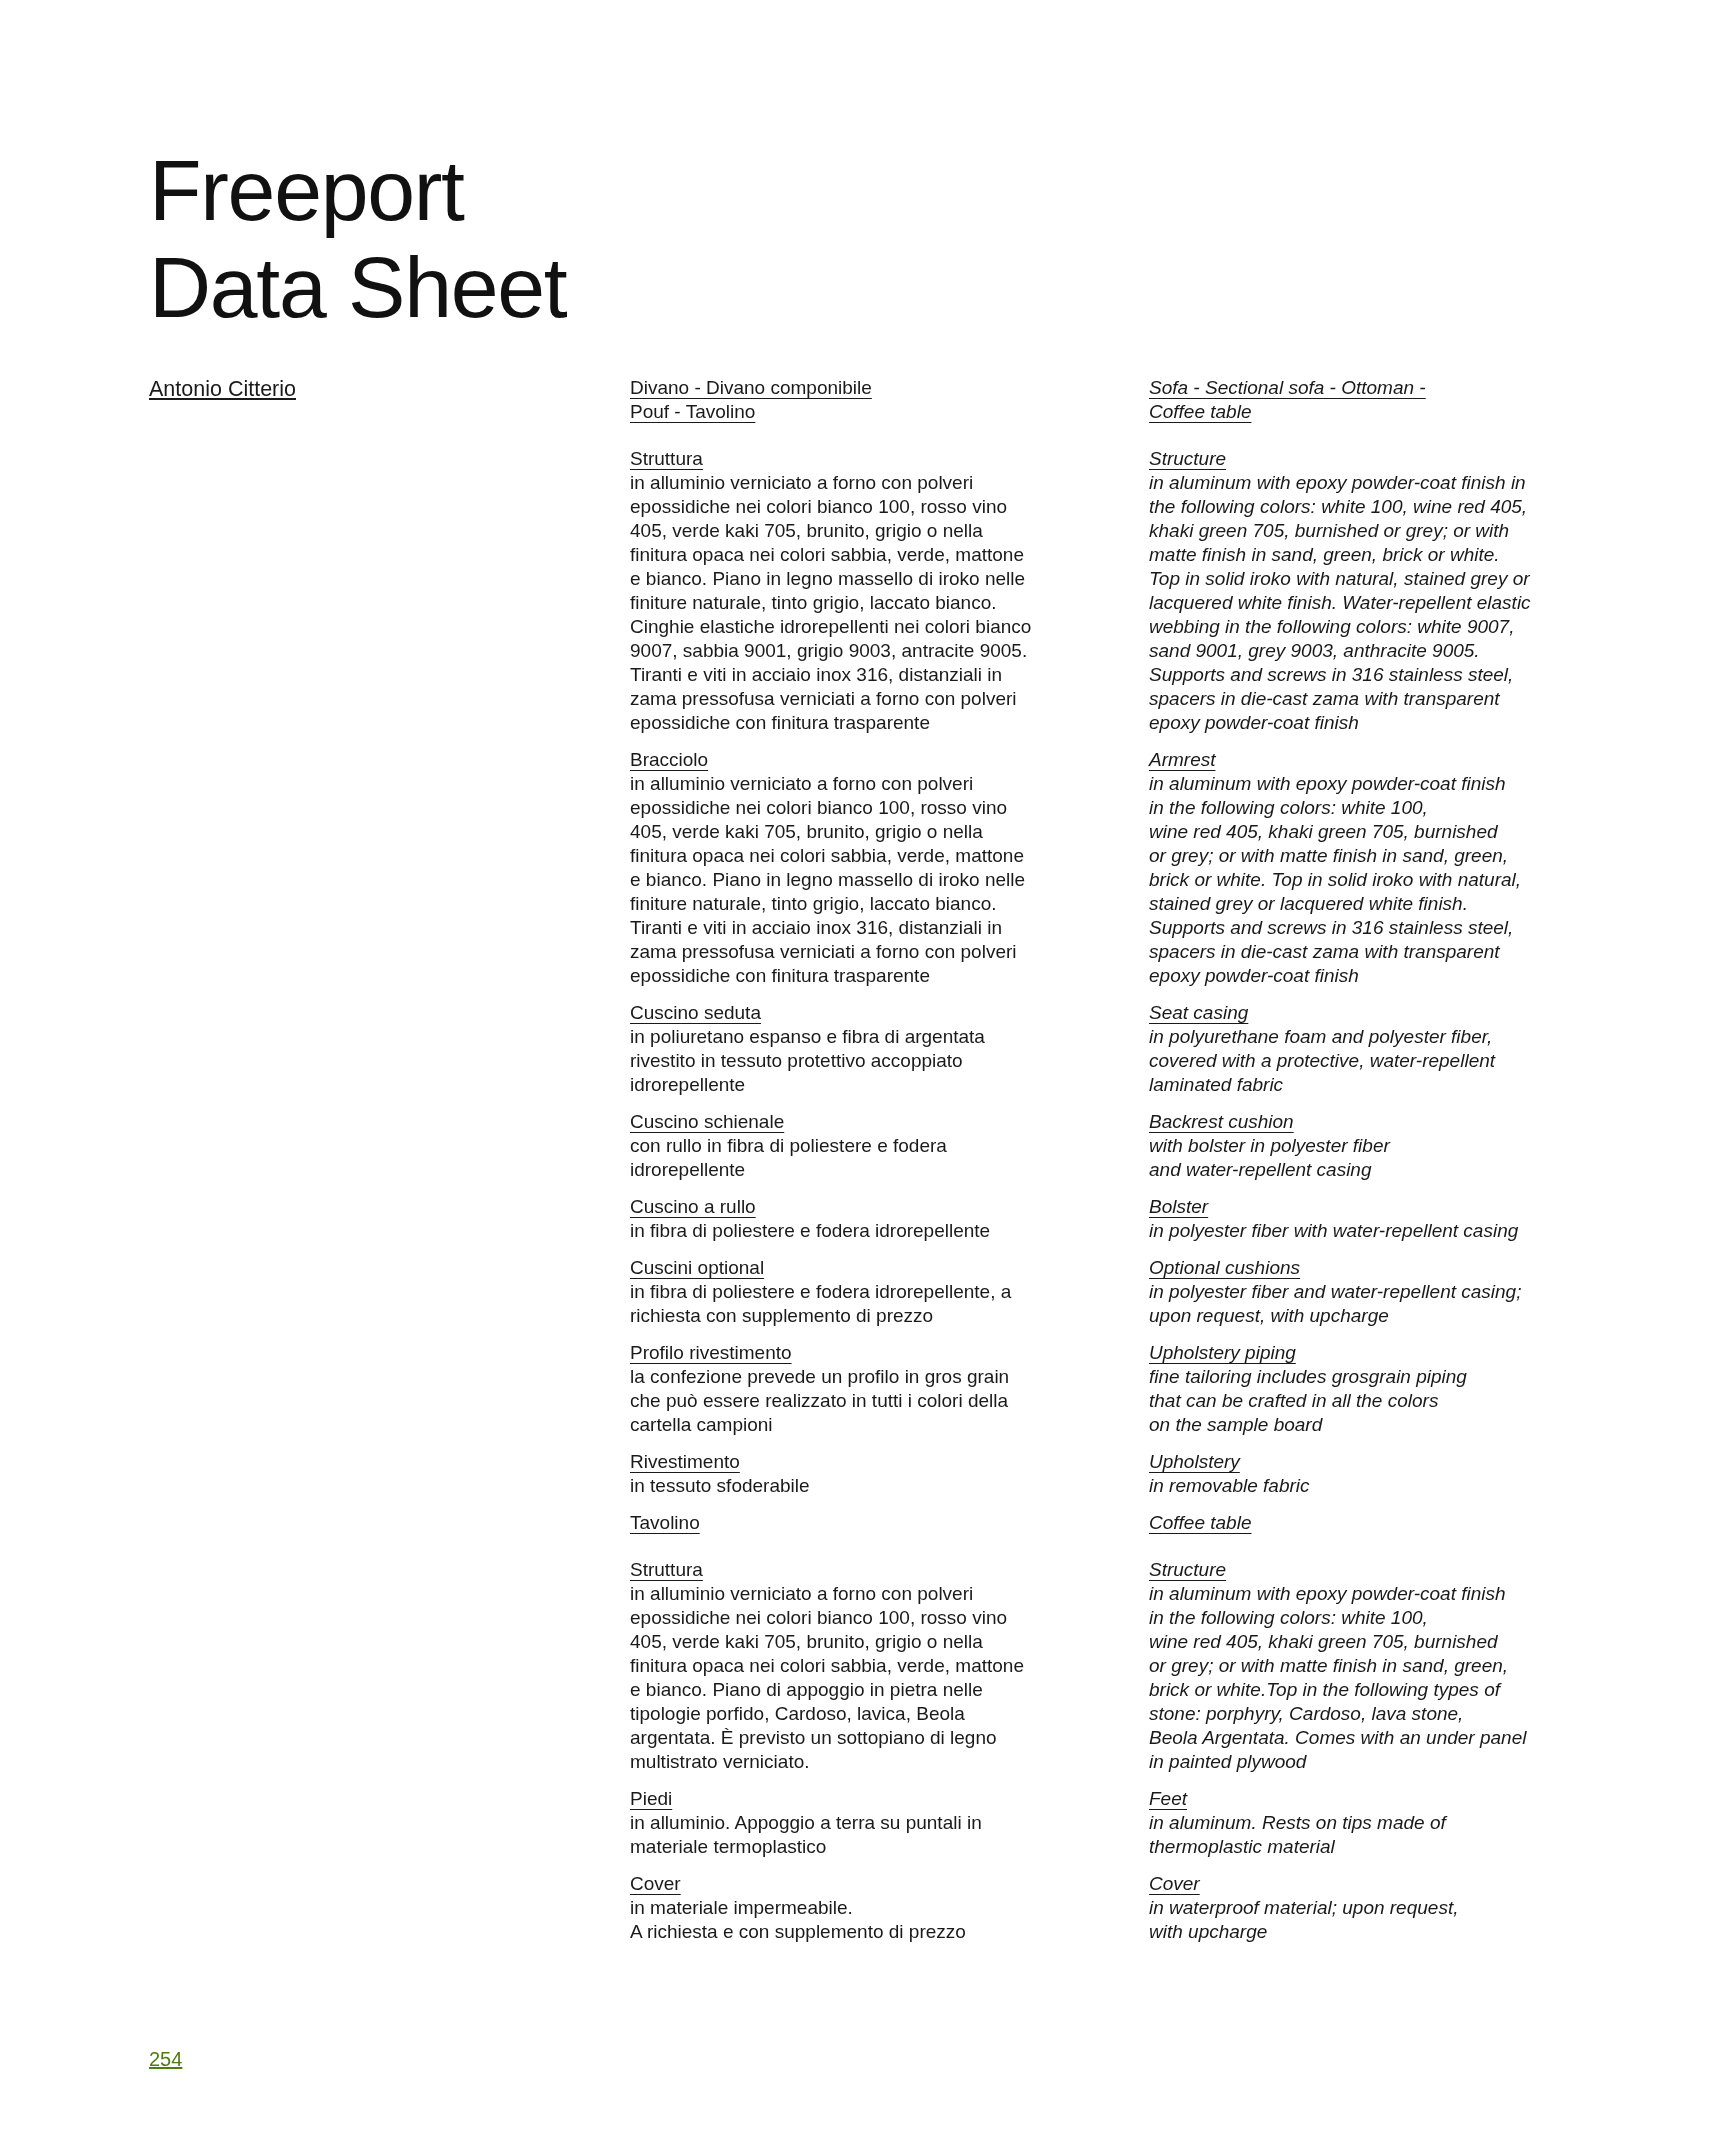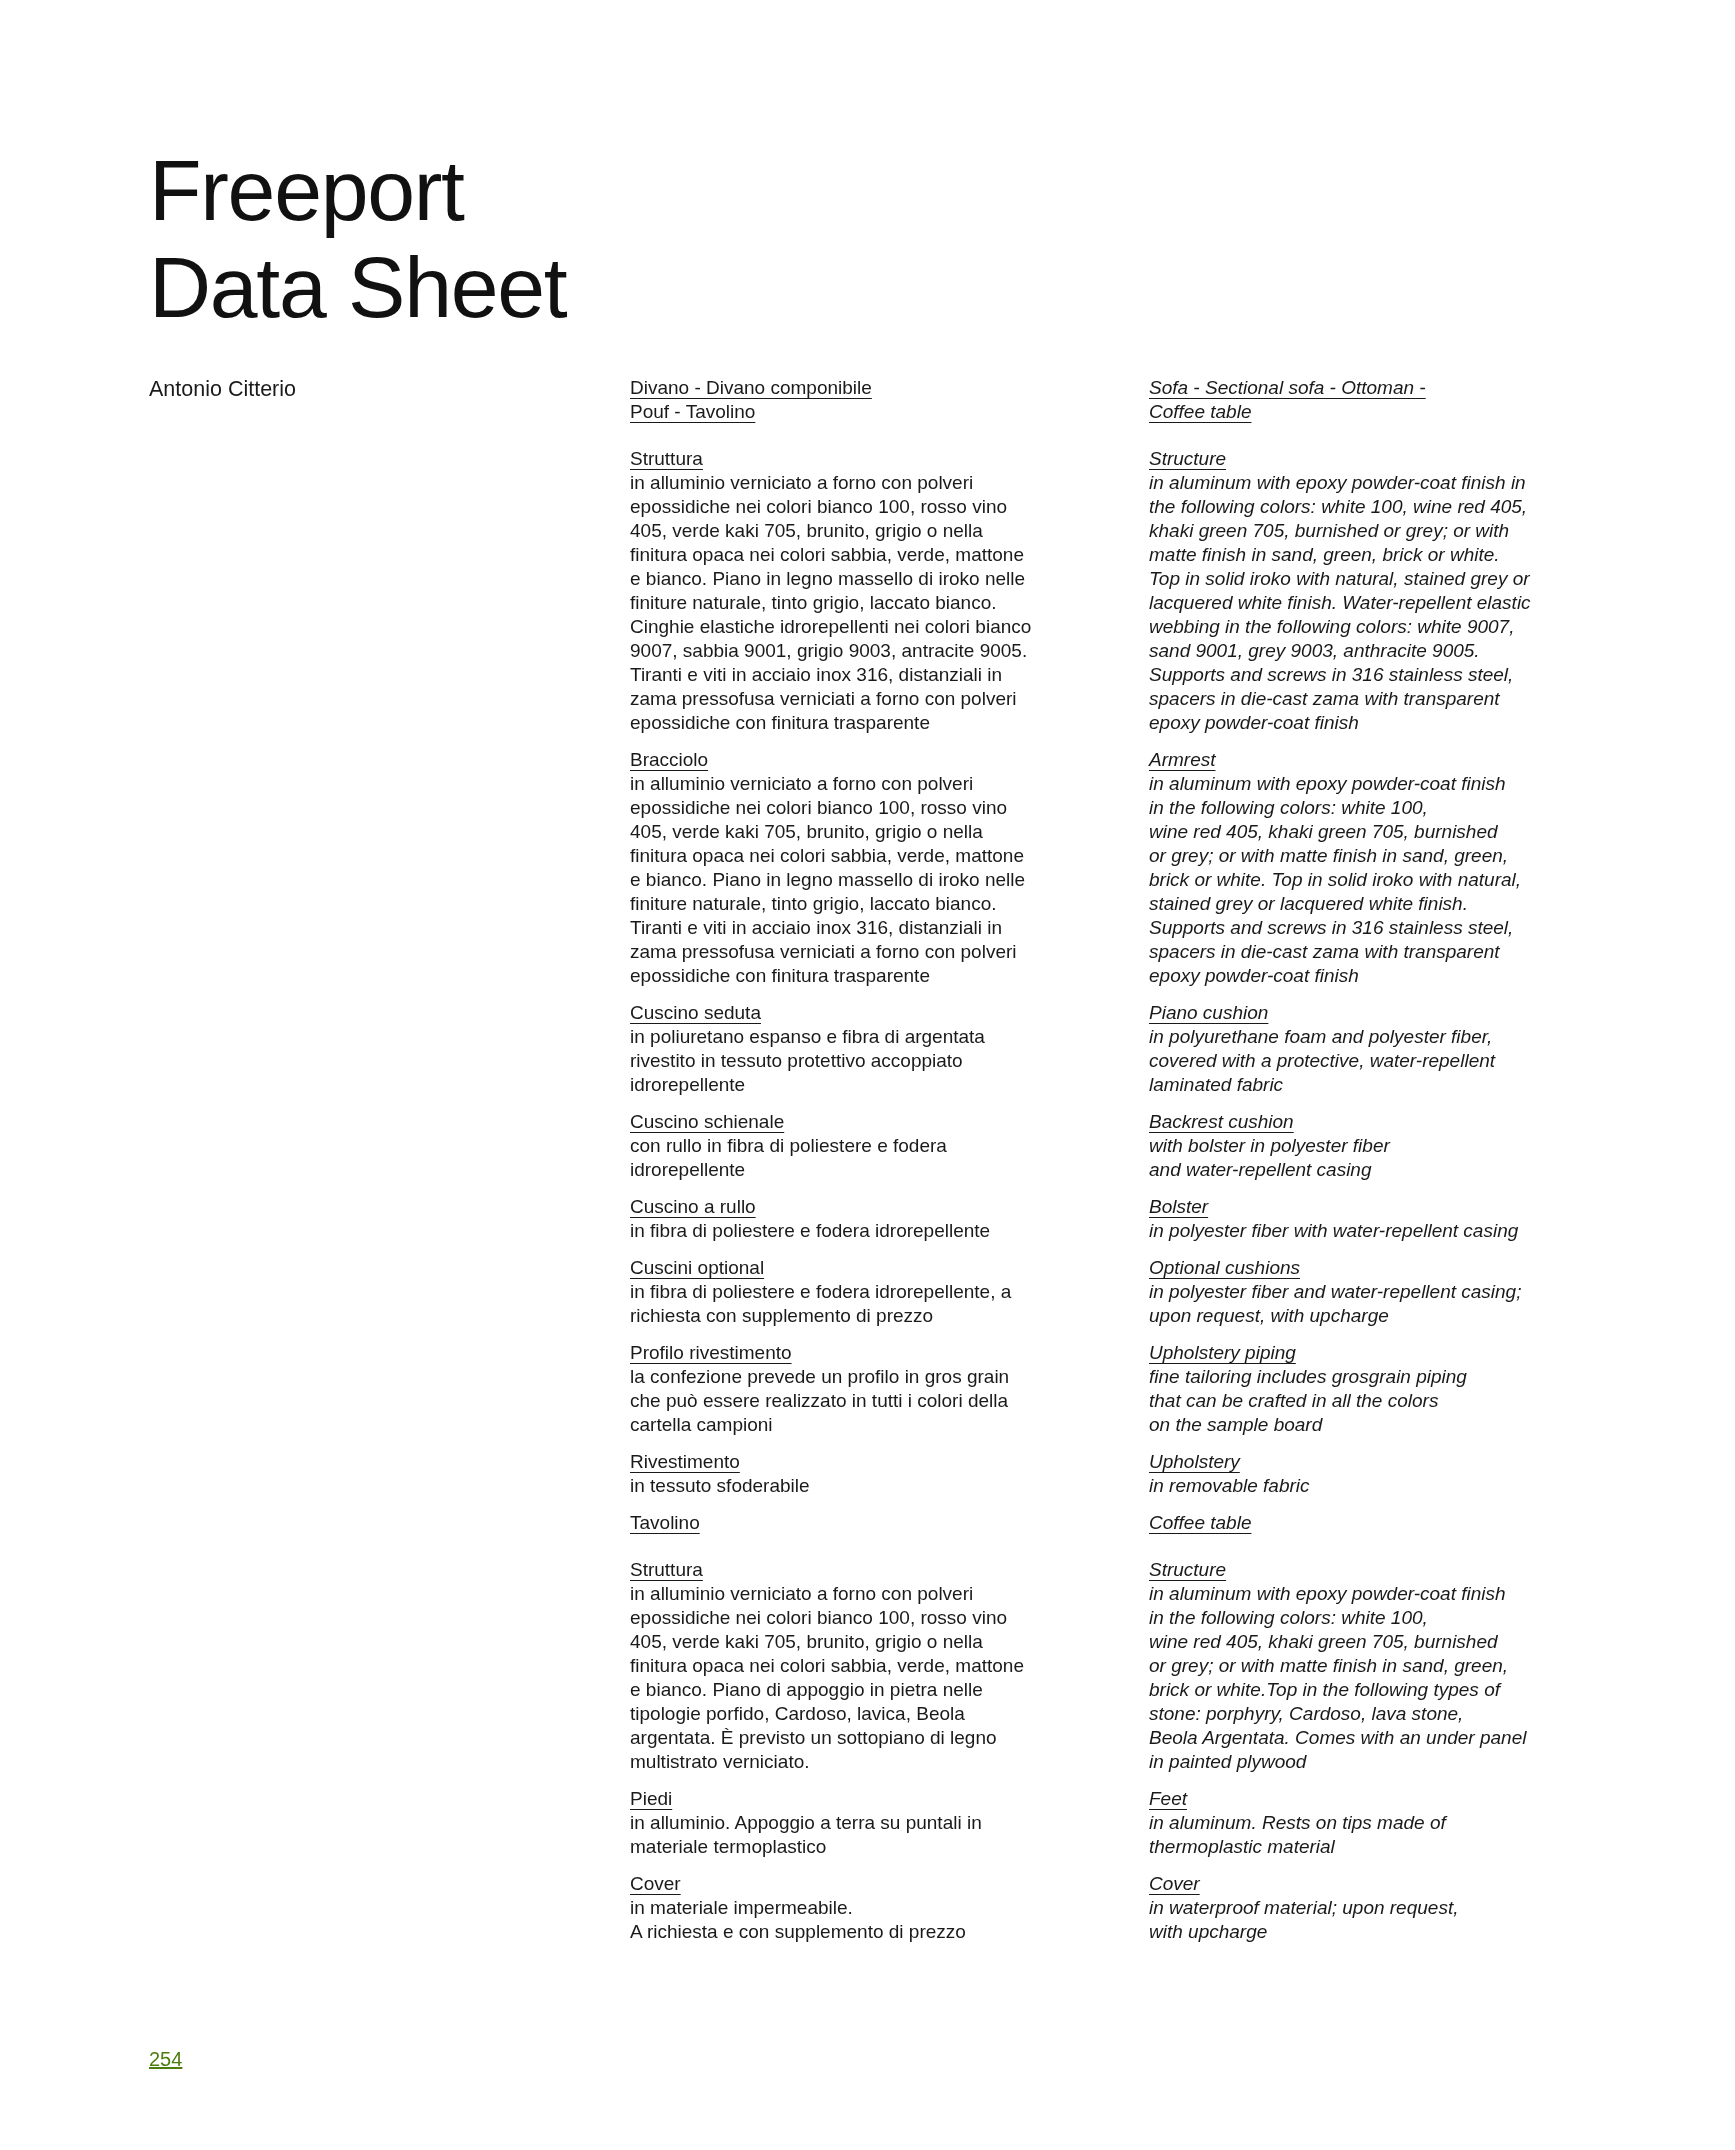--- a/index.html
+++ b/index.html
@@ -28,20 +28,21 @@
     display: flex;
     align-items: flex-start;
     margin-top: 40px;
   }
   .author-col {
     width: 481px;
     flex: 0 0 481px;
     font-size: 21.5px;
     line-height: 26px;
     color: #1a1a1a;
+    text-decoration: underline;
   }
   .spec-table {
     display: block;
   }
   .row {
     display: flex;
     align-items: flex-start;
     margin-bottom: 13px;
   }
   .row.header { margin-bottom: 23px; align-items: center; }
@@ -160,21 +161,21 @@
   </div>
 
   <div class="row section">
     <div class="cell it">
       <div class="heading">Cuscino seduta</div>
       <div class="body">in poliuretano espanso e fibra di argentata
 rivestito in tessuto protettivo accoppiato
 idrorepellente</div>
     </div>
     <div class="cell en">
-      <div class="heading">Piano cushion</div>
+      <div class="heading">Seat casing</div>
       <div class="body">in polyurethane foam and polyester fiber,
 covered with a protective, water-repellent
 laminated fabric</div>
     </div>
   </div>
 
   <div class="row section">
     <div class="cell it">
       <div class="heading">Cuscino schienale</div>
       <div class="body">con rullo in fibra di poliestere e fodera

